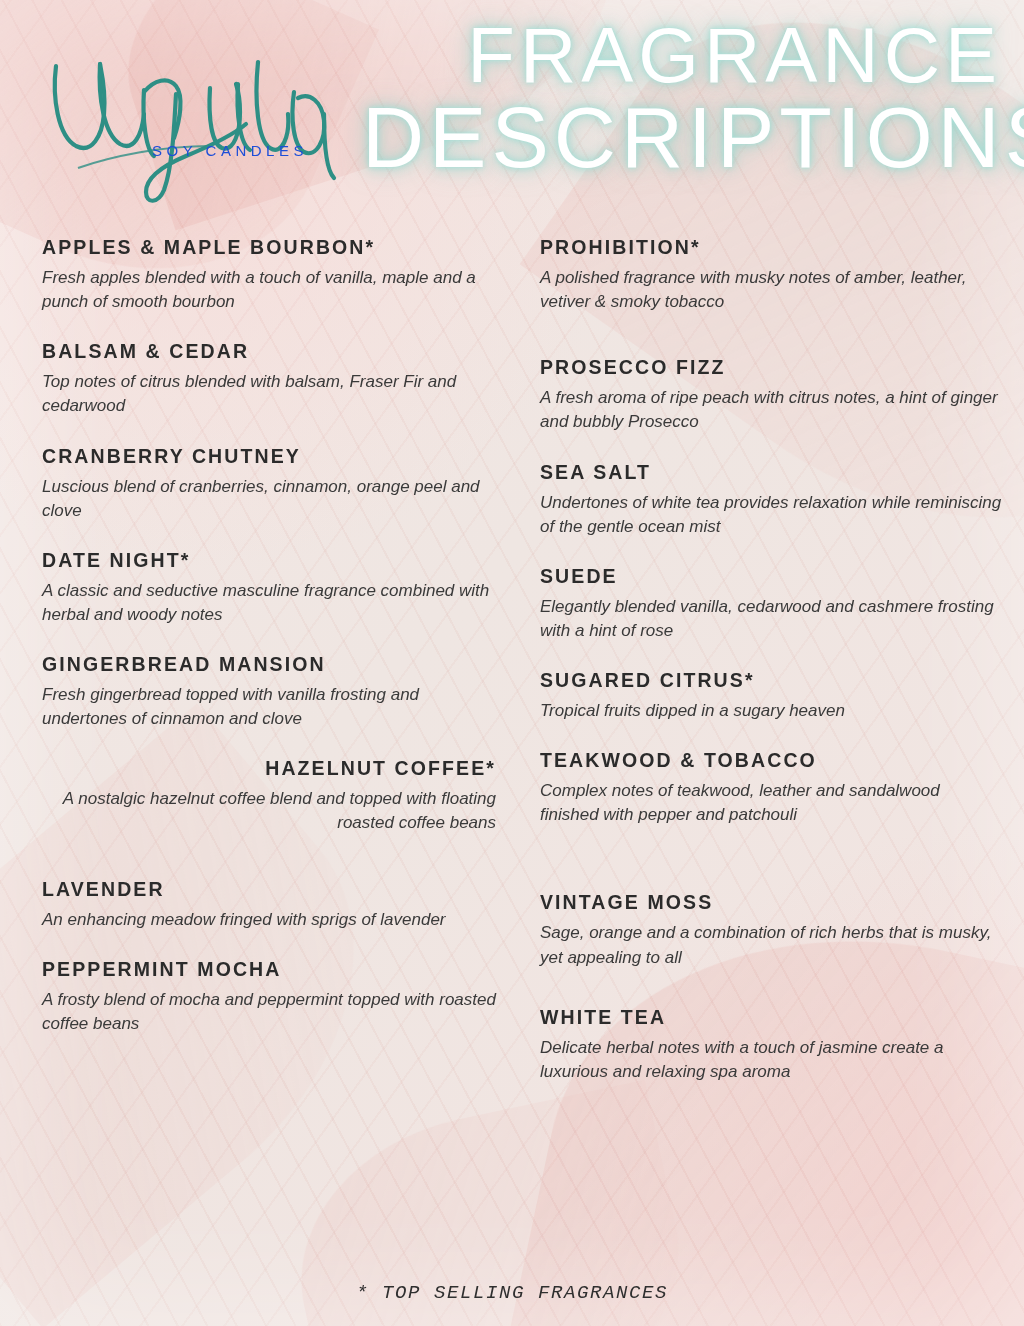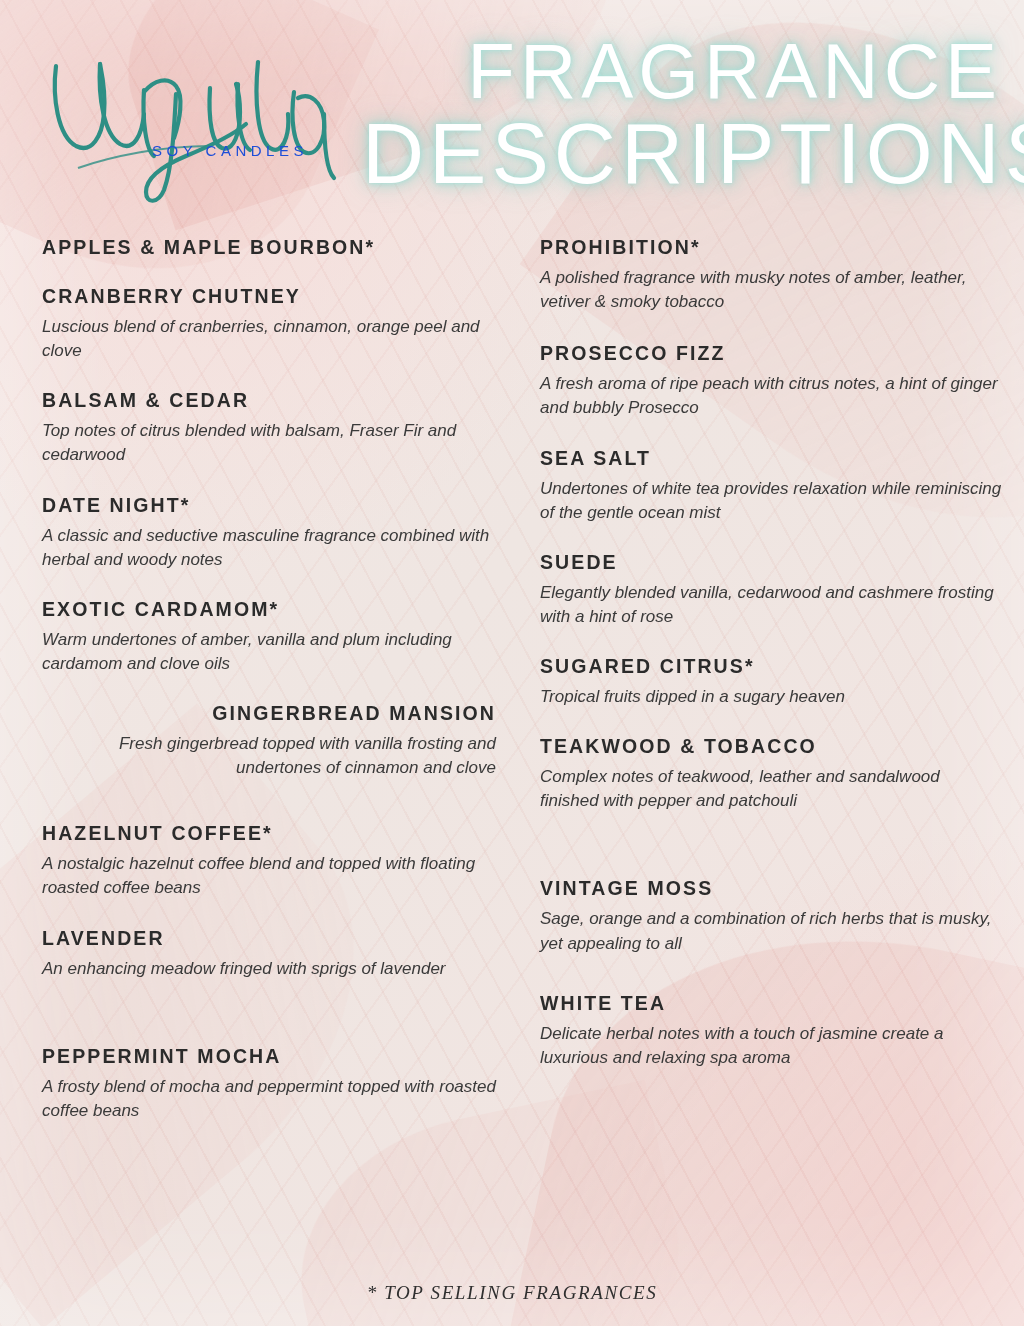--- a/index.html
+++ b/index.html
@@ -70,21 +70,21 @@
     top: 142px;
     font-size: 15px;
     letter-spacing: 4.5px;
     color: #1d4ed8;
     font-family: "Liberation Sans", sans-serif;
   }
 
   .title-block {
     position: absolute;
     right: 22px;
-    top: 36px;
+    top: 20px;
     text-align: right;
     width: 640px;
   }
   .title-line {
     font-family: "Liberation Sans", sans-serif;
     font-weight: 400;
     color: #ffffff;
     letter-spacing: 5px;
     line-height: 0.92;
     text-shadow:
@@ -119,31 +119,31 @@
     font-style: italic;
     font-size: 17px;
     line-height: 1.42;
     color: #3a3a3a;
     margin: 0;
   }
 
   
   .col.left  .entry:nth-child(6) { margin-bottom: 42px; text-align: right; }
   .col.left  .entry:nth-child(8) { margin-bottom: 64px; }
-  .col.right .entry:nth-child(1) { margin-bottom: 28px; }
+  .col.right .entry:nth-child(1) { margin-bottom: 42px; }
   .col.right .entry:nth-child(6) { margin-bottom: 64px; }
   .col.right .entry:nth-child(7) { margin-bottom: 36px; }
 
   .footer {
     position: absolute;
     left: 0;
     right: 0;
     bottom: 22px;
     text-align: center;
-    font-family: Liberation Serif, serif;
+    font-family: Liberation Mono, monospace;
     font-style: italic;
     font-size: 19px;
     letter-spacing: 1.6px;
     color: #2f2f2f;
   }
 </style>
 </head>
 <body>
 
 <div class="bg-wrap">
@@ -182,38 +182,35 @@
     <div class="title-line one">FRAGRANCE</div>
     <div class="title-line two">DESCRIPTIONS</div>
   </div>
 </div>
 
 <div class="content">
 
   <div class="col left">
     <div class="entry">
       <p class="name">APPLES &amp; MAPLE BOURBON*</p>
+      <p class="desc">Fresh apples blended with a touch of vanilla, maple and a punch of smooth bourbon</p>
+    </div>
+    <div class="entry">
+      <p class="name">BALSAM &amp; CEDAR</p>
+      <p class="desc">Top notes of citrus blended with balsam, Fraser Fir and cedarwood</p>
     </div>
     <div class="entry">
       <p class="name">CRANBERRY CHUTNEY</p>
       <p class="desc">Luscious blend of cranberries, cinnamon, orange peel and clove</p>
     </div>
     <div class="entry">
-      <p class="name">BALSAM &amp; CEDAR</p>
-      <p class="desc">Top notes of citrus blended with balsam, Fraser Fir and cedarwood</p>
-    </div>
-    <div class="entry">
       <p class="name">DATE NIGHT*</p>
       <p class="desc">A classic and seductive masculine fragrance combined with herbal and woody notes</p>
     </div>
     <div class="entry">
-      <p class="name">EXOTIC CARDAMOM*</p>
-      <p class="desc">Warm undertones of amber, vanilla and plum including cardamom and clove oils</p>
-    </div>
-    <div class="entry">
       <p class="name">GINGERBREAD MANSION</p>
       <p class="desc">Fresh gingerbread topped with vanilla frosting and undertones of cinnamon and clove</p>
     </div>
     <div class="entry">
       <p class="name">HAZELNUT COFFEE*</p>
       <p class="desc">A nostalgic hazelnut coffee blend and topped with floating roasted coffee beans</p>
     </div>
     <div class="entry">
       <p class="name">LAVENDER</p>
       <p class="desc">An enhancing meadow fringed with sprigs of lavender</p>

